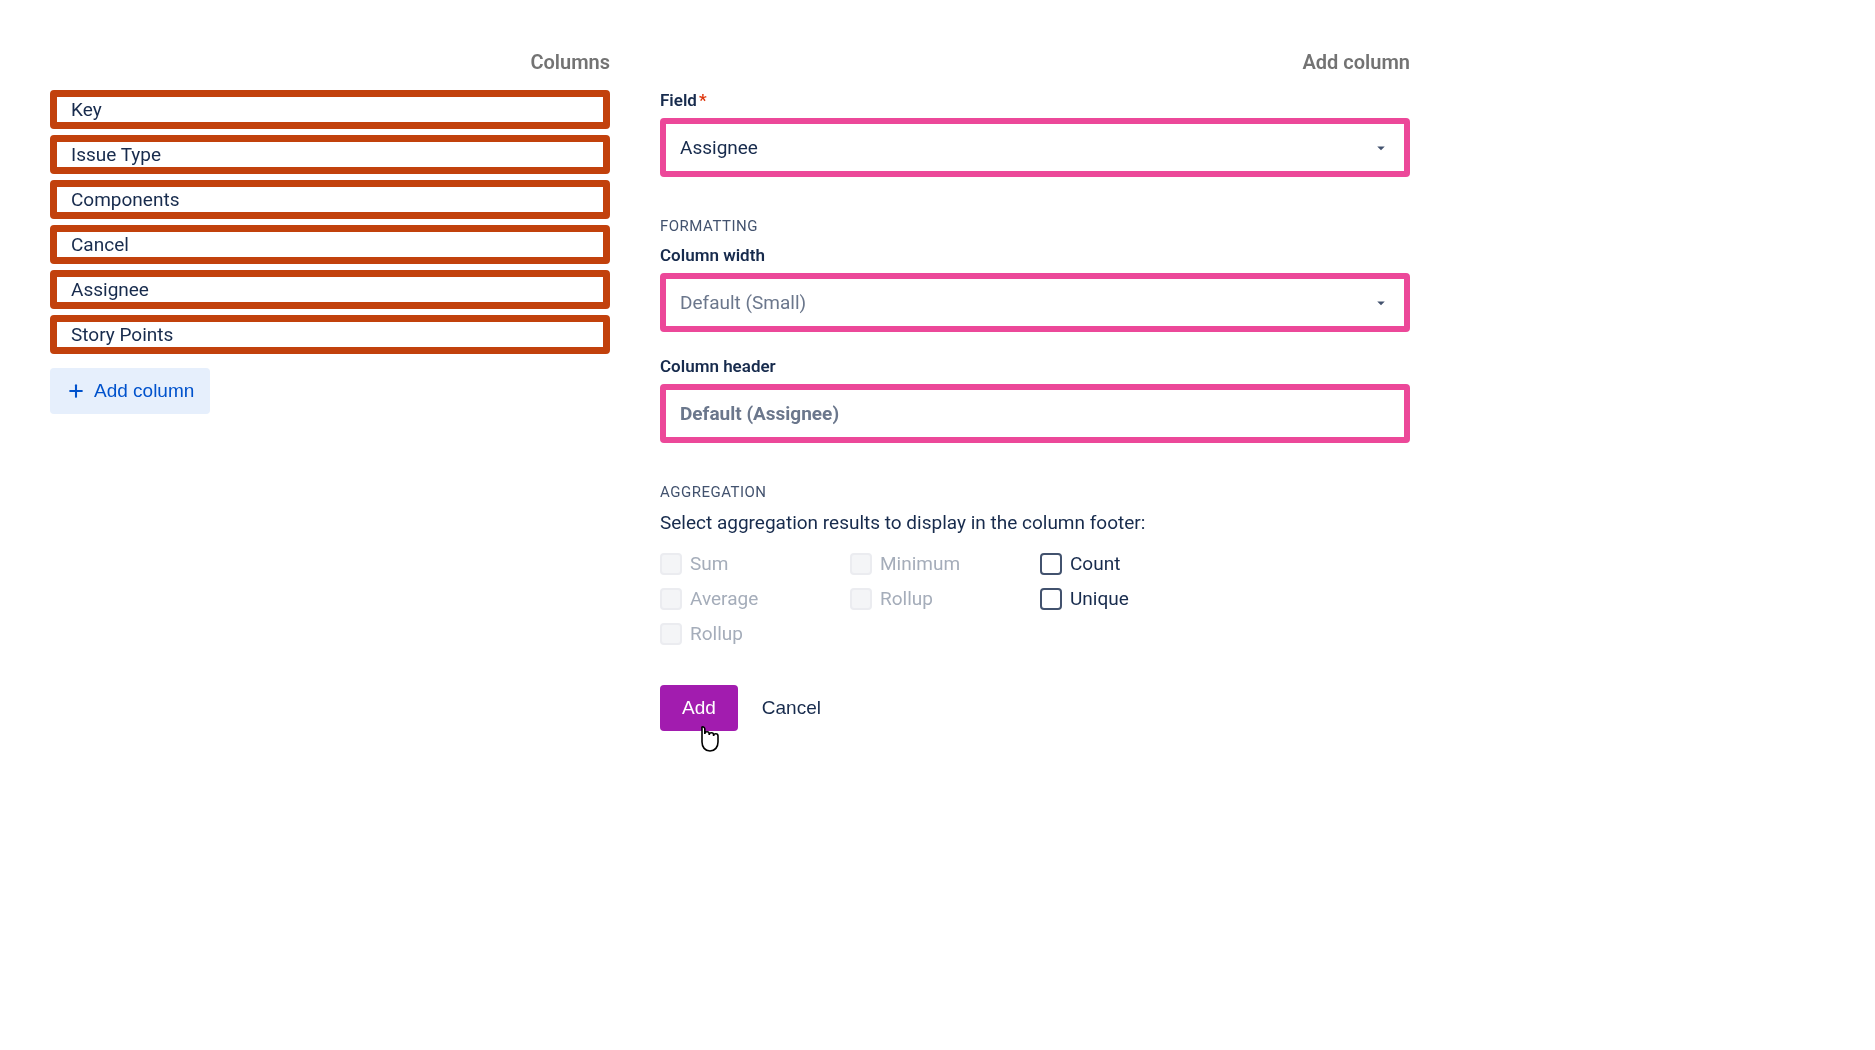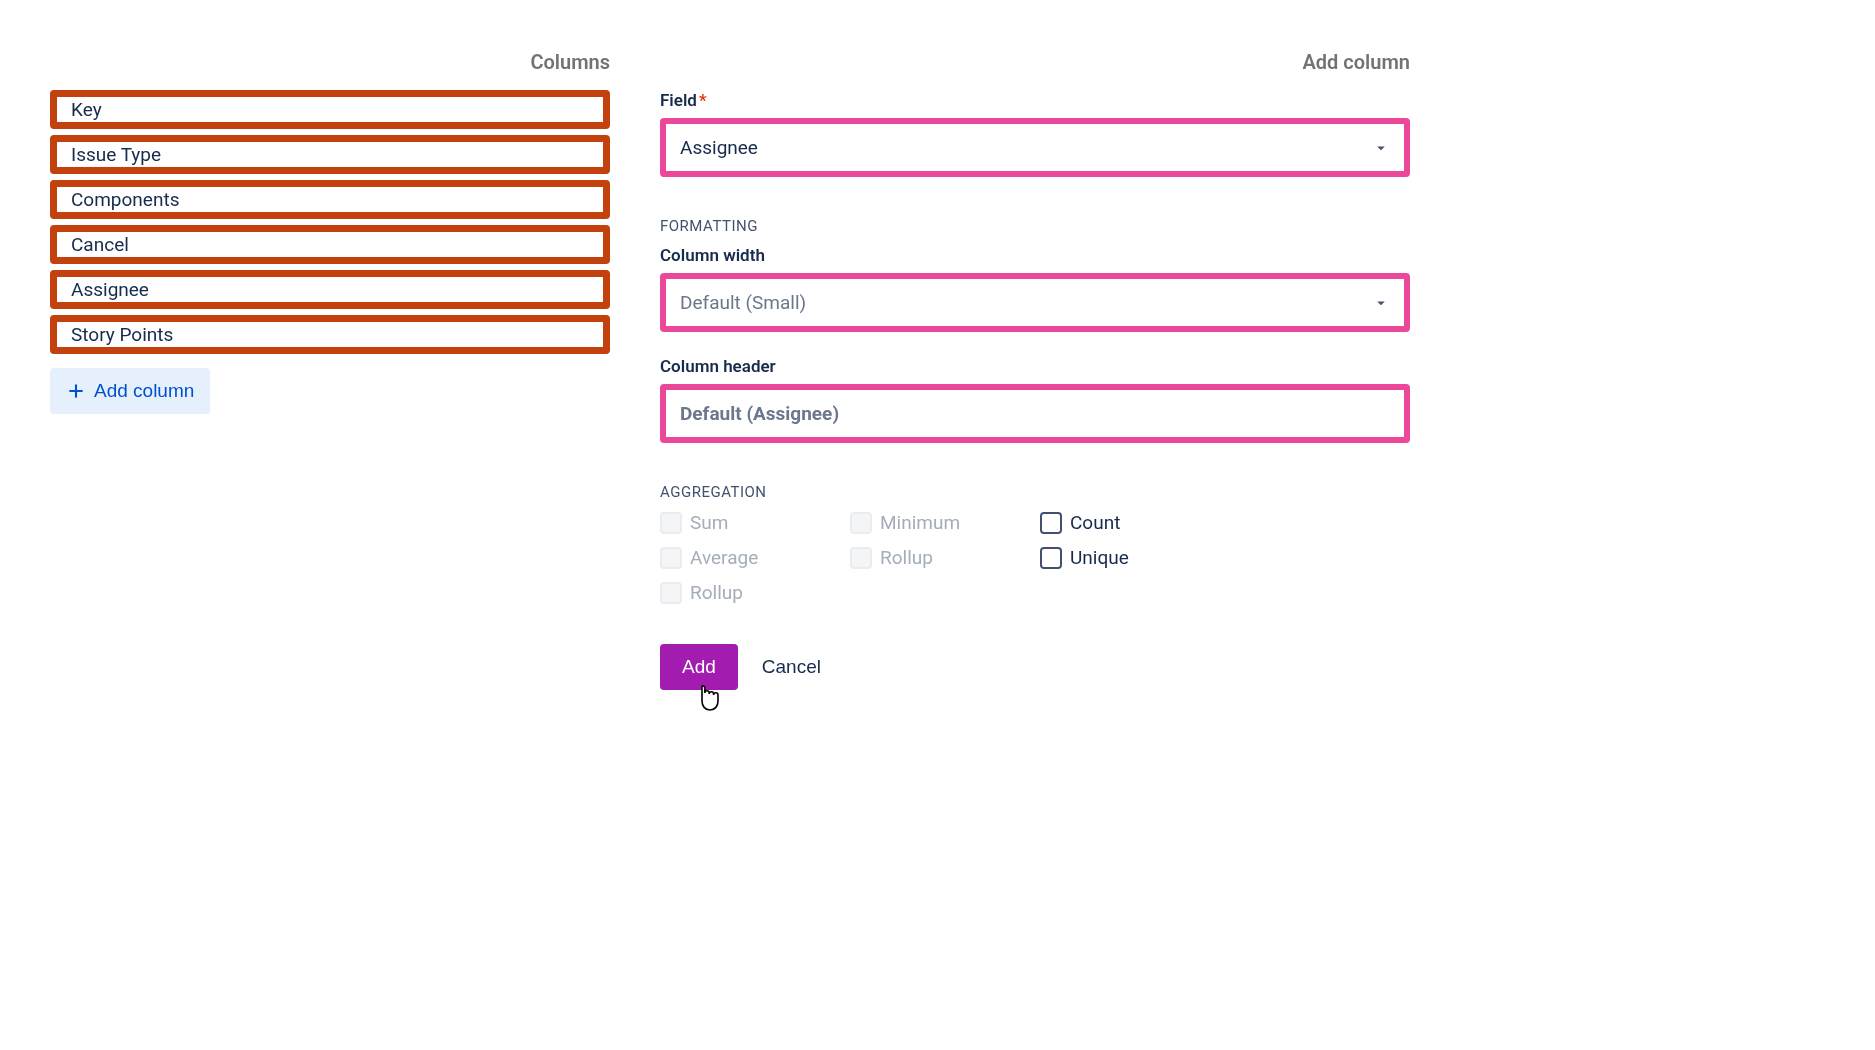--- a/index.html
+++ b/index.html
@@ -203,20 +203,21 @@
     <svg viewBox="0 0 24 24">
         <path d="M7 10l5 5 5-5z"></path>
       </svg>
   </div>
 
   <div class="subsection-gap"></div>
   <label class="field-label">Column header</label>
   <input type="text" class="text-input" placeholder="Default (Assignee)" style="">
 
   <div class="section-label">AGGREGATION</div>
+  <div class="agg-desc">Select aggregation results to display in the column footer:</div>
 
   <div class="agg-grid">
     <label class="agg-item disabled">
       <span class="checkbox disabled"></span>
       <span>Sum</span>
     </label>
     <label class="agg-item disabled">
       <span class="checkbox disabled"></span>
       <span>Minimum</span>
     </label>

